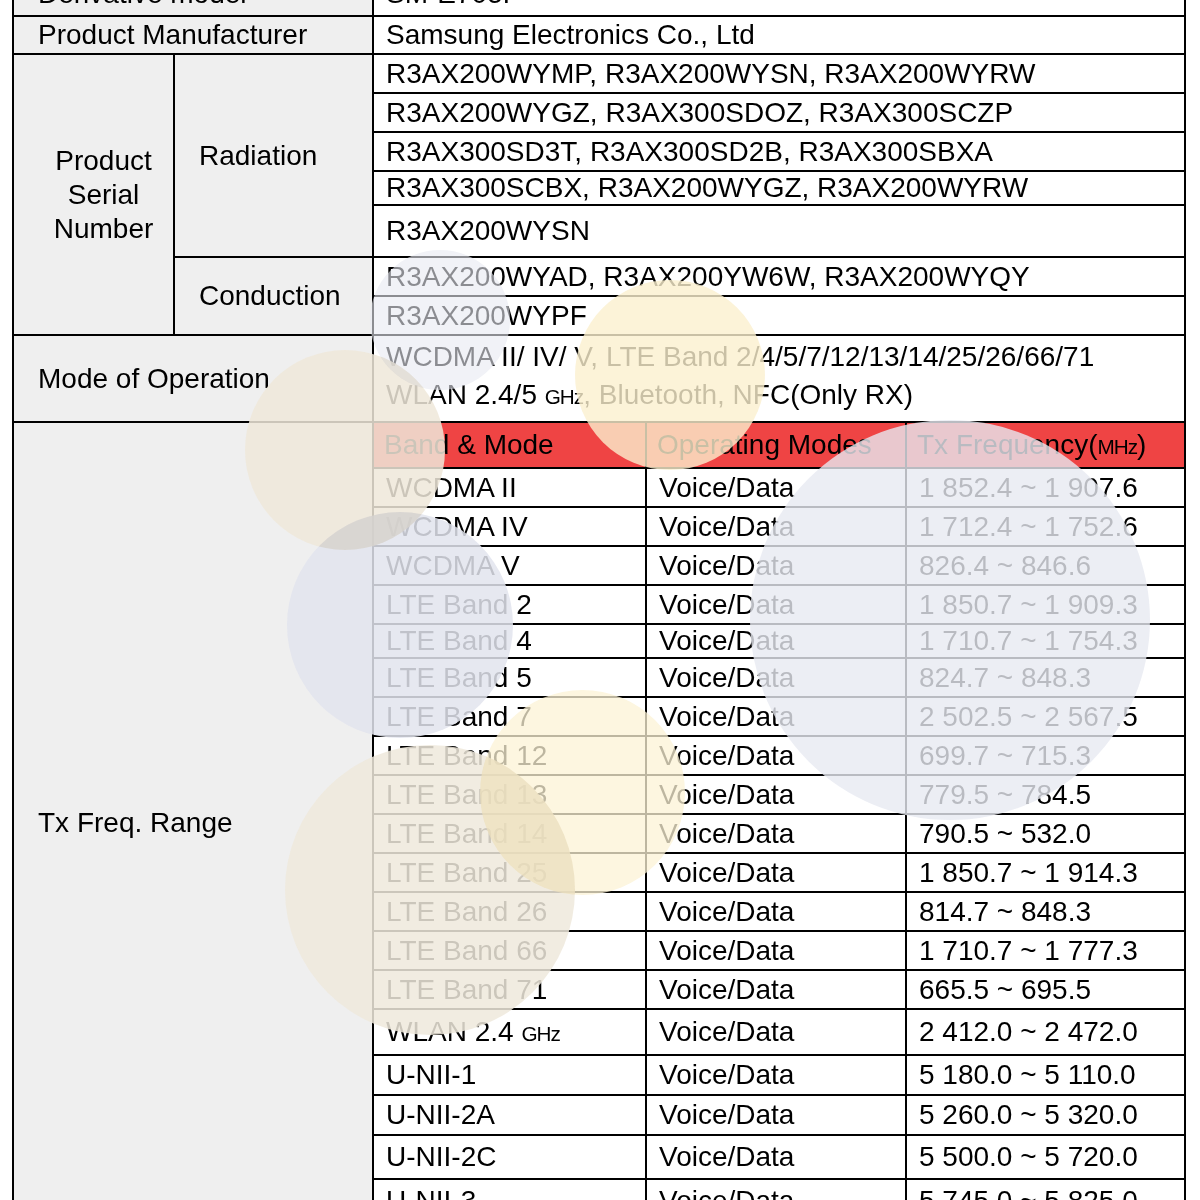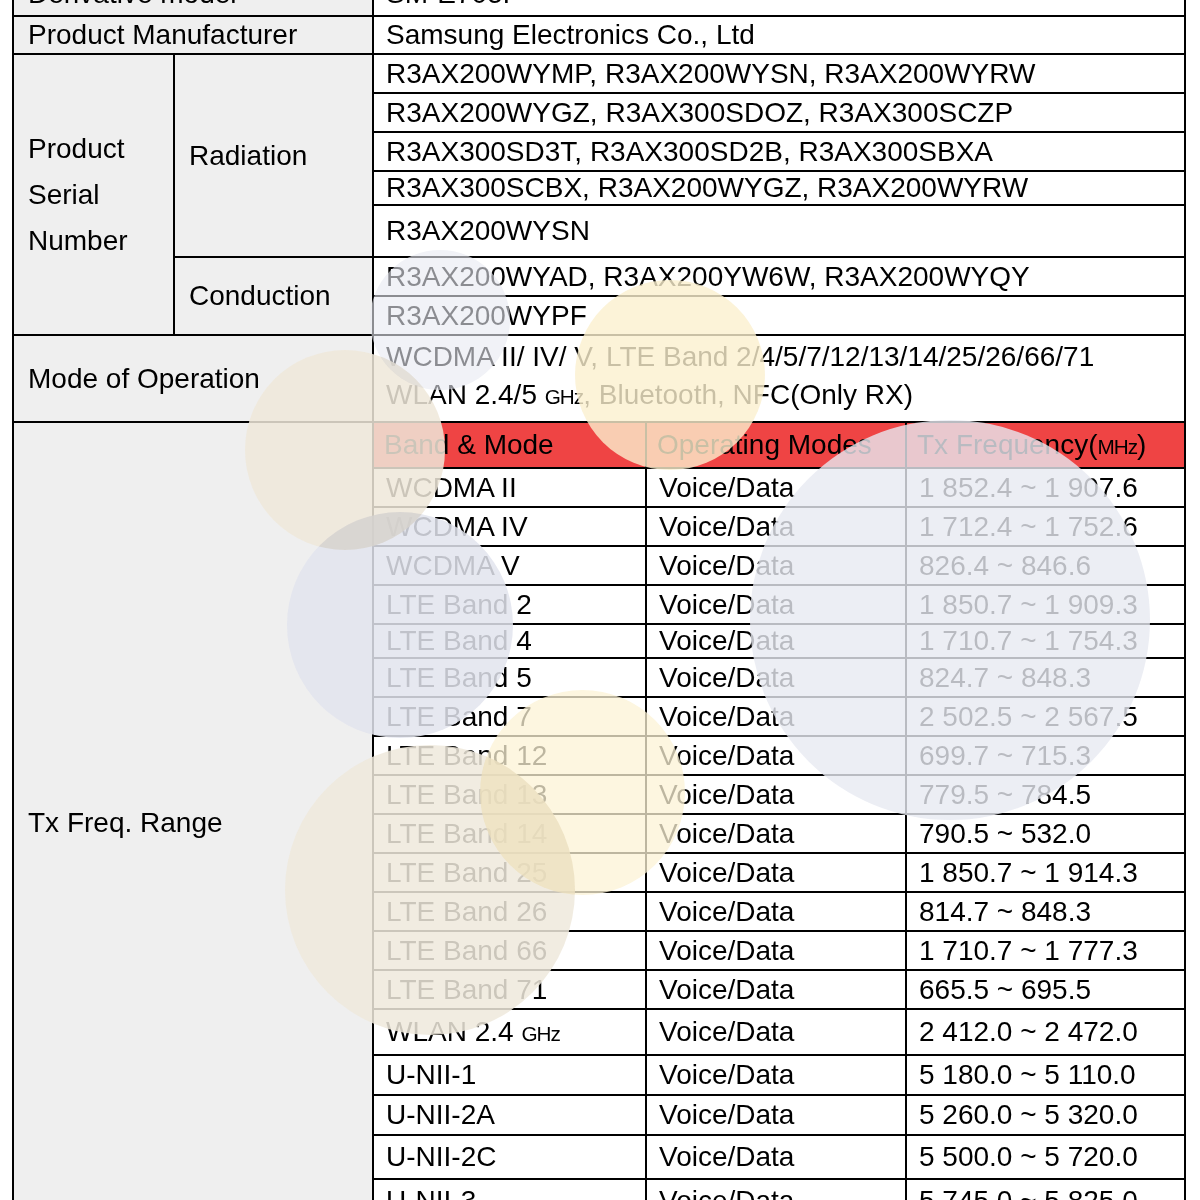--- a/index.html
+++ b/index.html
@@ -11,23 +11,23 @@
   }
   .sheet{position:absolute;top:-29px;left:12px;}
   table.spec{
     border-collapse:collapse;table-layout:fixed;width:1172px;
   }
   td,th{
     border:2px solid #000;
     font-size:28px;font-weight:400;text-align:left;vertical-align:middle;
     padding:0 4px 0 12px;overflow:hidden;white-space:nowrap;
   }
-  .lab{background:#efefef;padding-left:14px;}
+  .lab{background:#efefef;padding-left:24px;}
   .hdr{background:#ef4444;padding-left:10px;font-weight:400;}
-  .serial-label{white-space:normal;line-height:46px;}
+  .serial-label{white-space:normal;line-height:34px;text-align:center;}
   .mode-val div{line-height:38px;}
   .mode-val{padding-bottom:4px;}
   .unit{font-size:0.74em;letter-spacing:-1px;}
   
   .wm{position:absolute;left:0;top:0;width:1200px;height:1200px;pointer-events:none;z-index:5;}
   .wm div{position:absolute;border-radius:50%;mix-blend-mode:multiply;}
   .wm .c1{left:575px;top:280px;width:190px;height:190px;background:#fbf0cf;opacity:.8;}
   .wm .c2{left:245px;top:350px;width:200px;height:200px;background:#efe8da;opacity:.85;}
   .wm .c3{left:287px;top:512px;width:226px;height:226px;background:#e2e4ee;opacity:.85;}
   .wm .c4{left:750px;top:420px;width:400px;height:400px;background:#e8eaf2;opacity:.8;}

